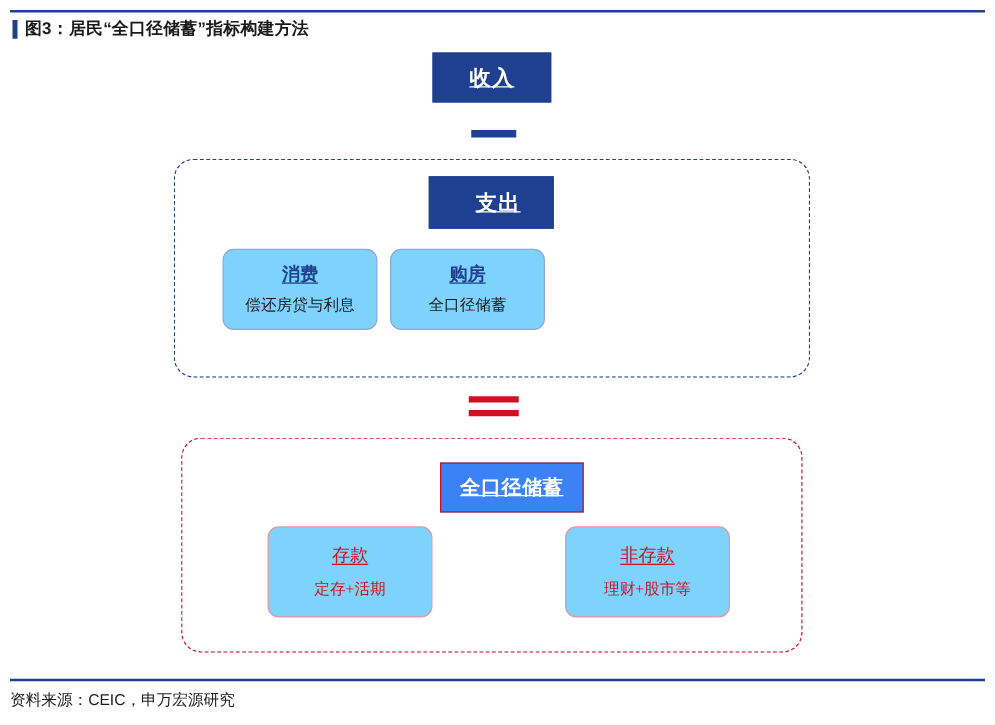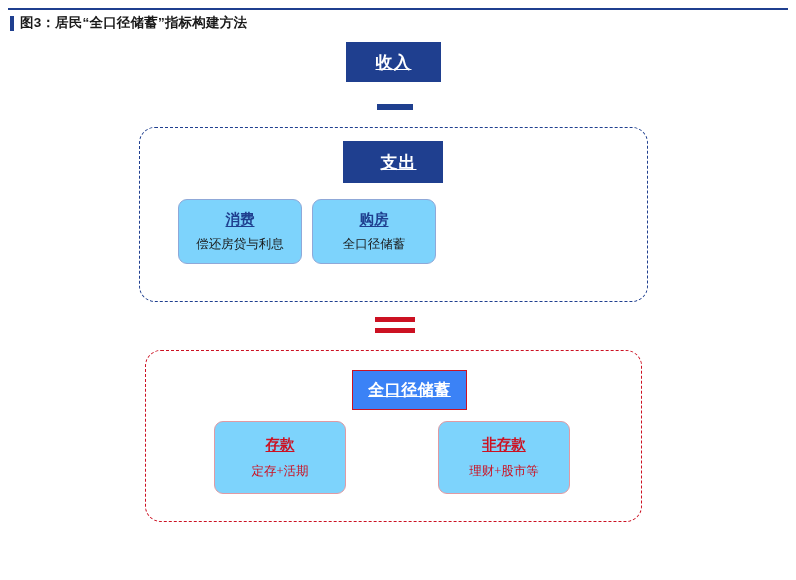--- a/index.html
+++ b/index.html
@@ -196,38 +196,38 @@
     color: #1a1a1a;
   }
   .card-red {
     border: 1.6px solid #e09aa3;
     top: 387px;
     width: 132px;
     height: 73px;
   }
   .card-red .card-title {
     font-size: 14.5px;
-    font-weight: bold;
+    font-weight: normal;
     color: #cc1122;
     text-decoration: underline;
     text-underline-offset: 2px;
     margin-bottom: 9px;
   }
   .card-red .card-sub {
     font-size: 12.5px;
     color: #cc1122;
     font-family: Liberation Serif, serif;
   }
 
   .c-consume { left: 178px; }
   .c-house   { left: 312px; }
   .c-debt    { left: 481px; }
 
   .c-deposit    { left: 214px; }
-  .c-nondeposit { left: 438px; }
+  .c-nondeposit { left: 452px; }
 </style>
 </head>
 <body>
 
 <div id="root">
 
   <div class="header">
     <div class="header-accent"></div>
     <div class="header-title">图3：居民“全口径储蓄”指标构建方法</div>
   </div>
@@ -273,14 +273,17 @@
       <div class="card-sub">定存+活期</div>
     </div>
 
     <div class="card card-red c-nondeposit">
       <div class="card-title">非存款</div>
       <div class="card-sub">理财+股市等</div>
     </div>
 
   </div>
 
+  <div class="footer">
+    <div class="footer-text">资料来源：CEIC，申万宏源研究</div>
+  </div>
 
 </div>
 
 </body></html>

